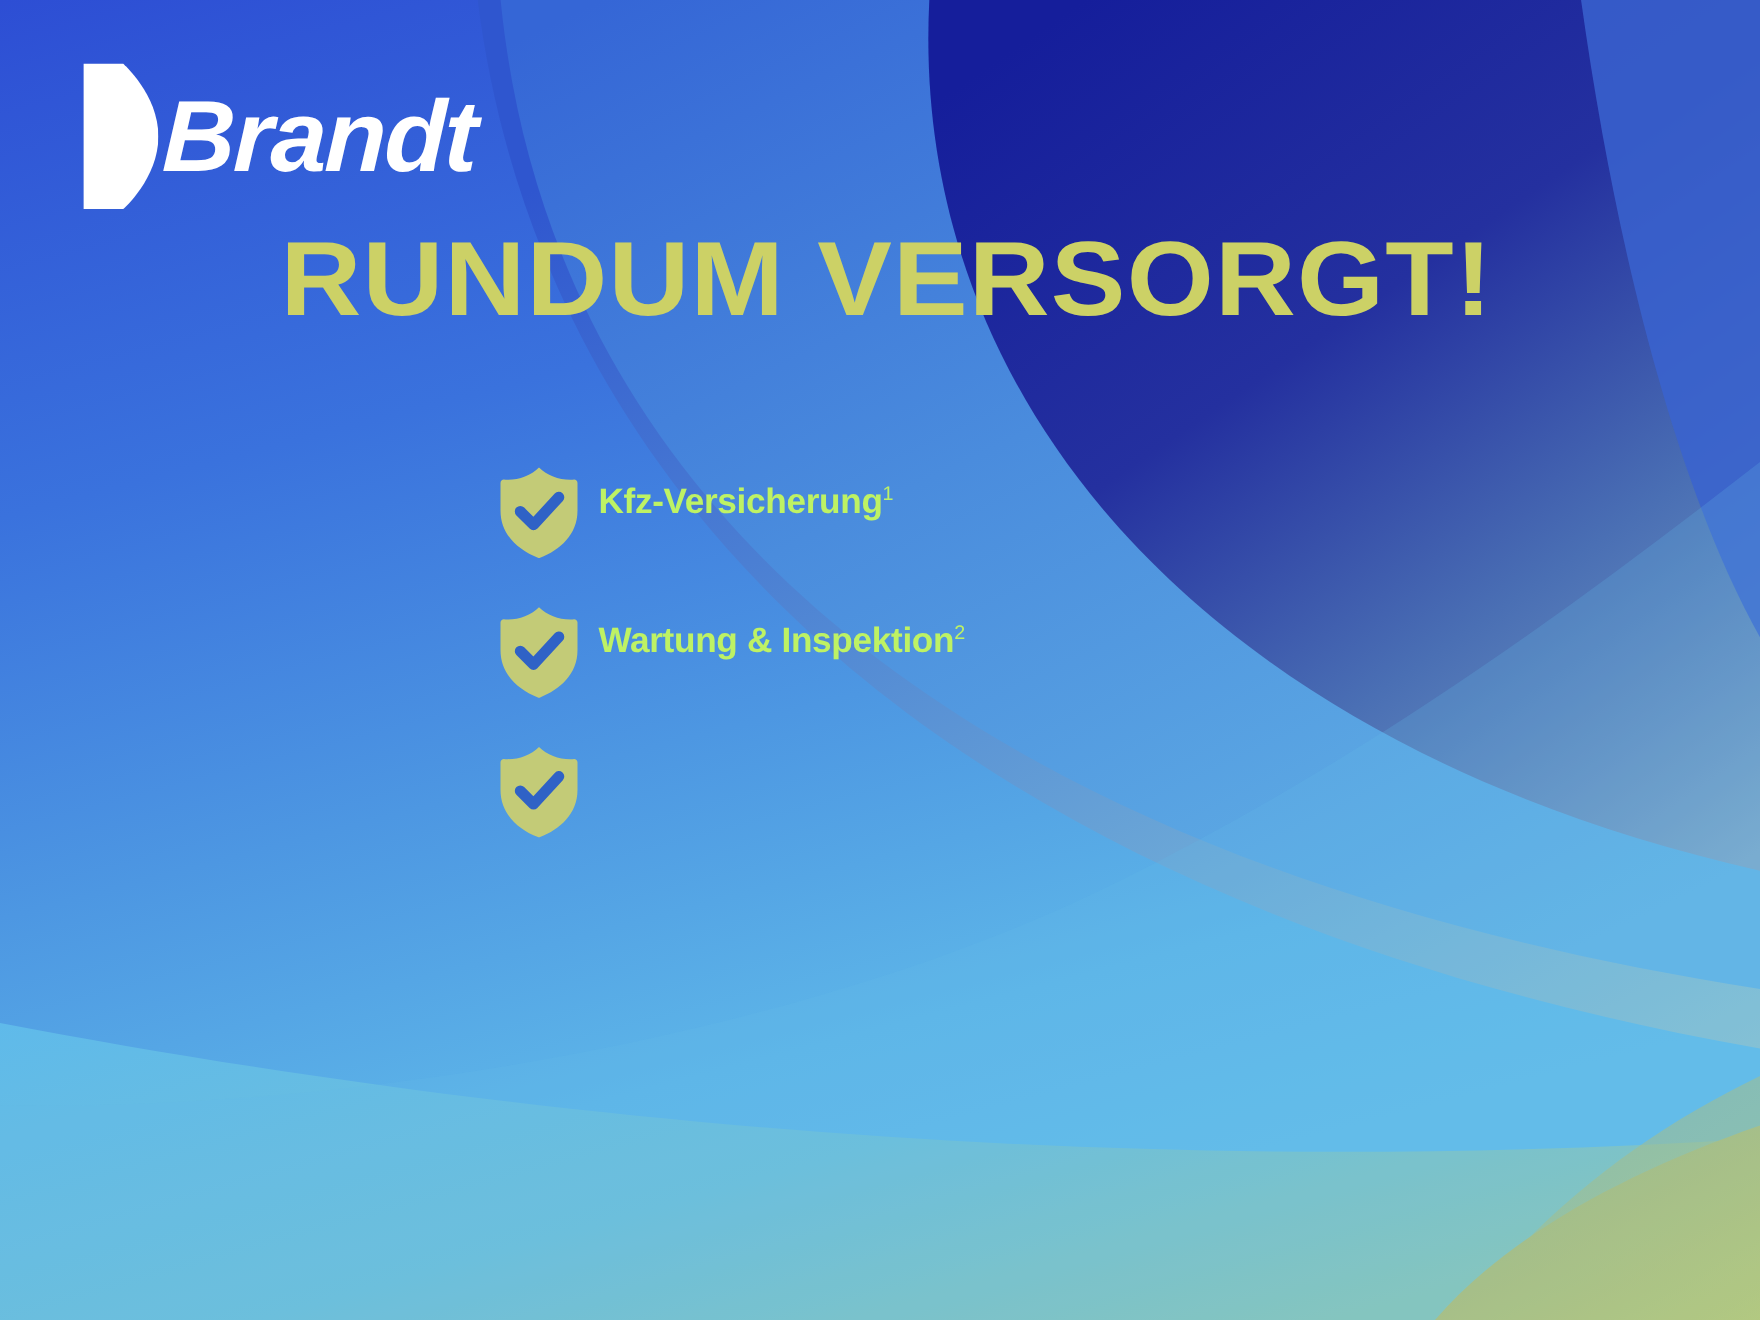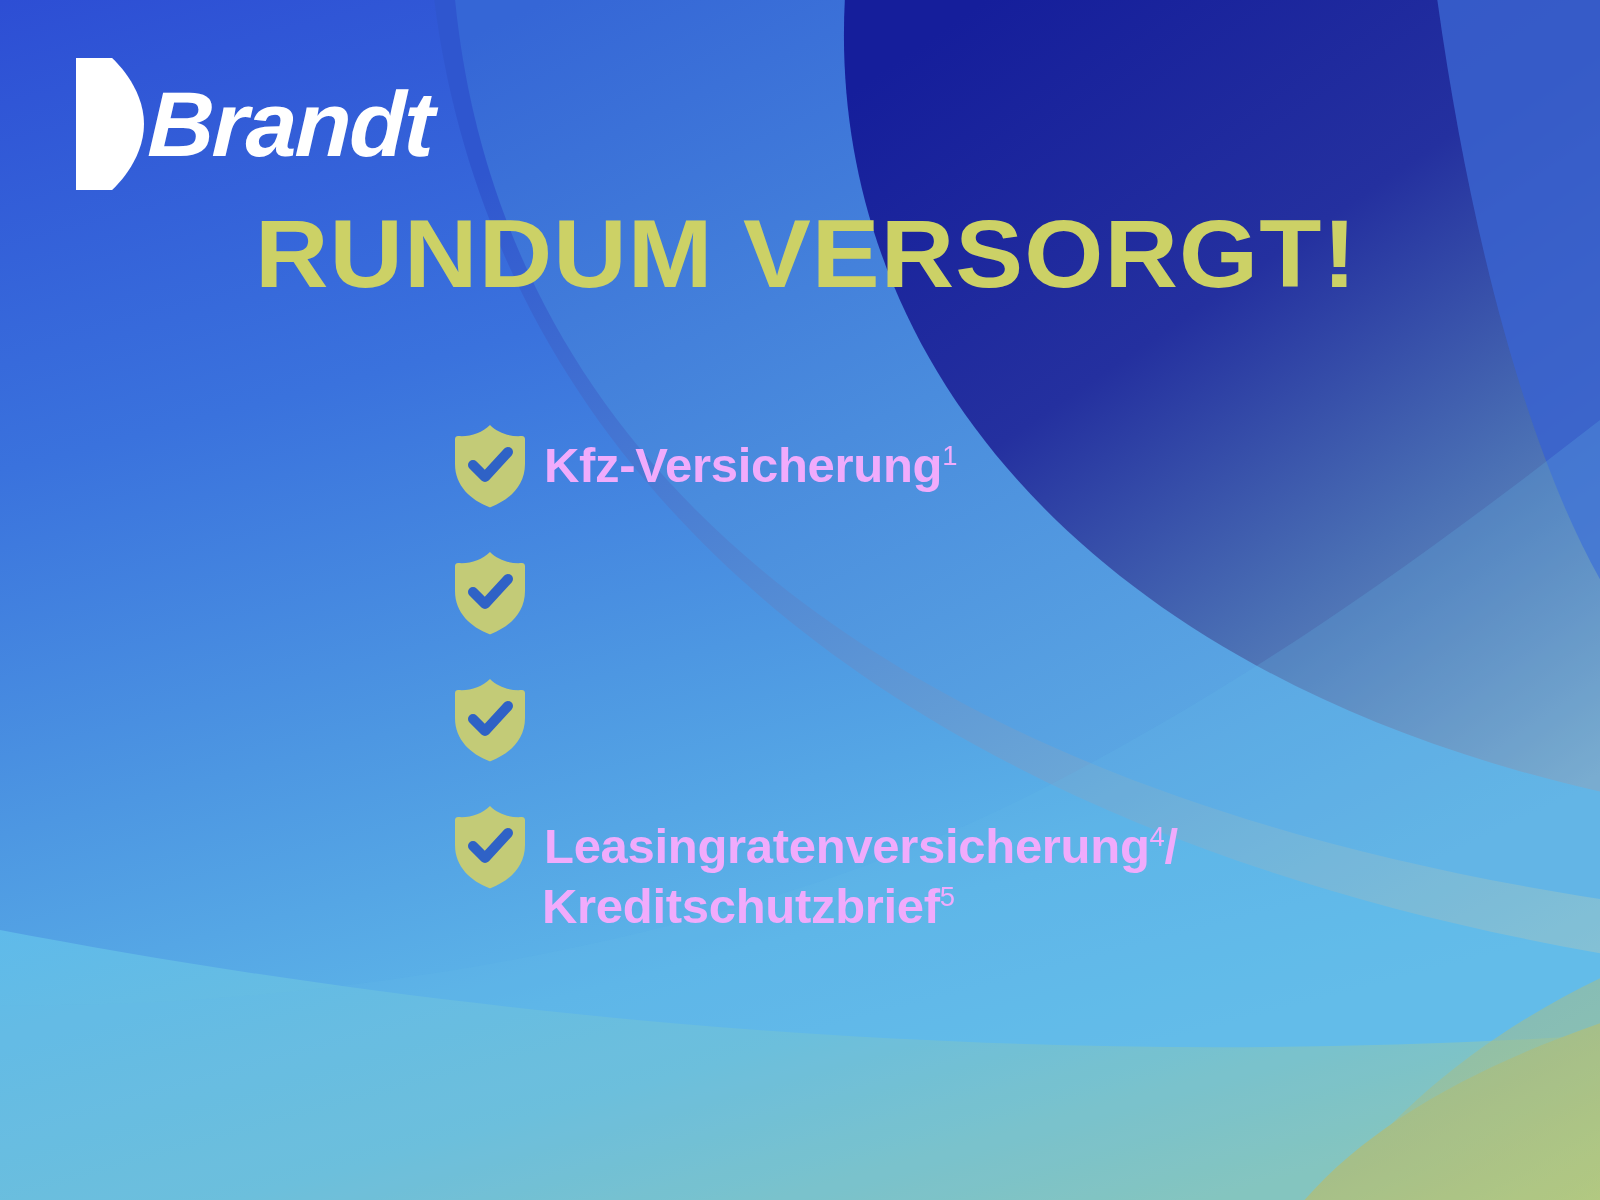--- a/index.html
+++ b/index.html
@@ -80,22 +80,22 @@
     position: absolute;
     left: 0;
     top: 6px;
     width: 76px;
     height: 84px;
   }
   .feature-label {
     position: absolute;
     left: 92px;
     top: 18px;
-    color: #f0abfc;
-    font-size: 49px;
+    color: #bef264;
+    font-size: 32px;
     font-weight: 700;
     line-height: 1.22;
     letter-spacing: -0.3px;
     white-space: nowrap;
   }
   .feature-label .sup {
     font-size: 0.56em;
     font-weight: 400;
     vertical-align: super;
     line-height: 0;
@@ -204,42 +204,30 @@
     </div>
 
     <div class="feature-row">
       <svg class="feature-icon" viewBox="0 0 76 84">
         <path d="M38,1 C30,9 18,13 6,12 C4.5,12 3,13.3 3,15 L3,40
                  C3,62 19,76 37,83 C37.6,83.3 38.4,83.3 39,83
                  C57,76 73,62 73,40 L73,15 C73,13.3 71.5,12 70,12
                  C58,13 46,9 38,1 Z" fill="#c3cb77"></path>
         <path d="M21,41 L33,53 L56,28" fill="none" stroke="#2f62c6" stroke-width="10" stroke-linecap="round" stroke-linejoin="round"></path>
       </svg>
+      <div class="feature-label">
+        <span>Wartung &amp; Inspektion</span><span class="sup">2</span>
+      </div>
     </div>
 
     <div class="feature-row">
       <svg class="feature-icon" viewBox="0 0 76 84">
         <path d="M38,1 C30,9 18,13 6,12 C4.5,12 3,13.3 3,15 L3,40
                  C3,62 19,76 37,83 C37.6,83.3 38.4,83.3 39,83
                  C57,76 73,62 73,40 L73,15 C73,13.3 71.5,12 70,12
                  C58,13 46,9 38,1 Z" fill="#c3cb77"></path>
         <path d="M21,41 L33,53 L56,28" fill="none" stroke="#2f62c6" stroke-width="10" stroke-linecap="round" stroke-linejoin="round"></path>
       </svg>
     </div>
 
-    <div class="feature-row">
-      <svg class="feature-icon" viewBox="0 0 76 84">
-        <path d="M38,1 C30,9 18,13 6,12 C4.5,12 3,13.3 3,15 L3,40
-                 C3,62 19,76 37,83 C37.6,83.3 38.4,83.3 39,83
-                 C57,76 73,62 73,40 L73,15 C73,13.3 71.5,12 70,12
-                 C58,13 46,9 38,1 Z" fill="#c3cb77"></path>
-        <path d="M21,41 L33,53 L56,28" fill="none" stroke="#2f62c6" stroke-width="10" stroke-linecap="round" stroke-linejoin="round"></path>
-      </svg>
-      <div class="feature-label">
-        <span>Leasingratenversicherung</span><span class="sup">4</span><span class="sep">/</span>
-        <span class="line2">
-          <span>Kreditschutzbrief</span><span class="sup">5</span>
-        </span>
-      </div>
-    </div>
 
   </div>
 </div>
 
 </body></html>

